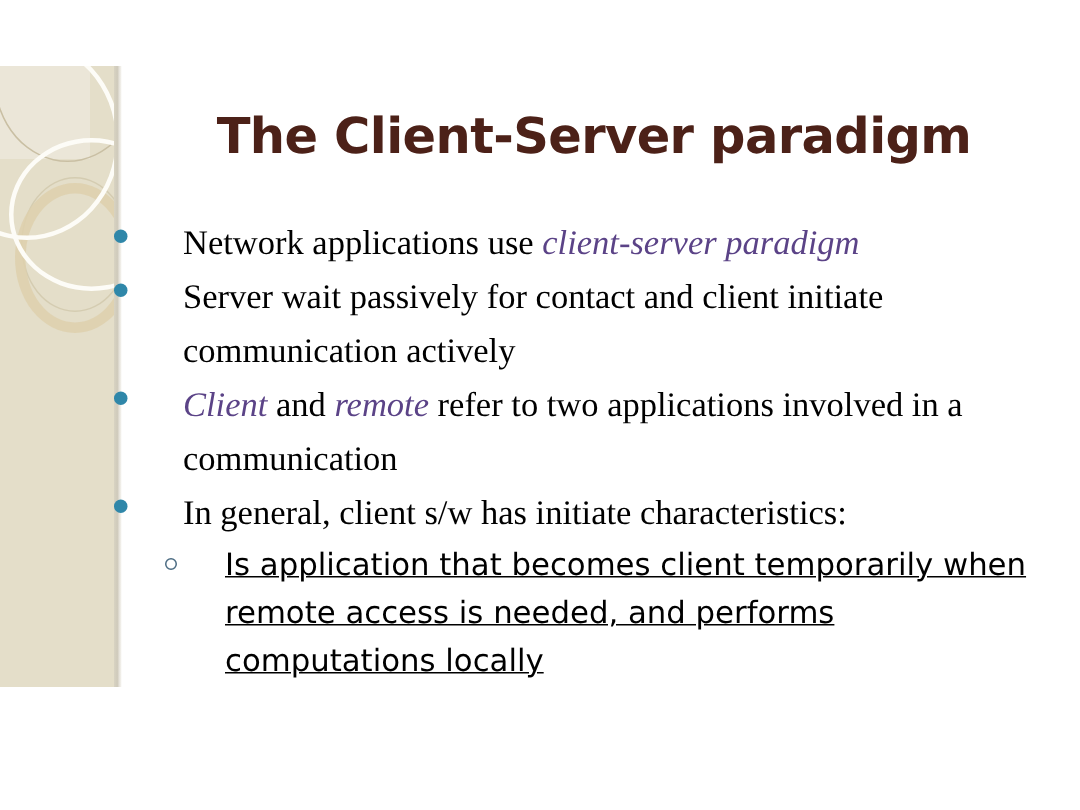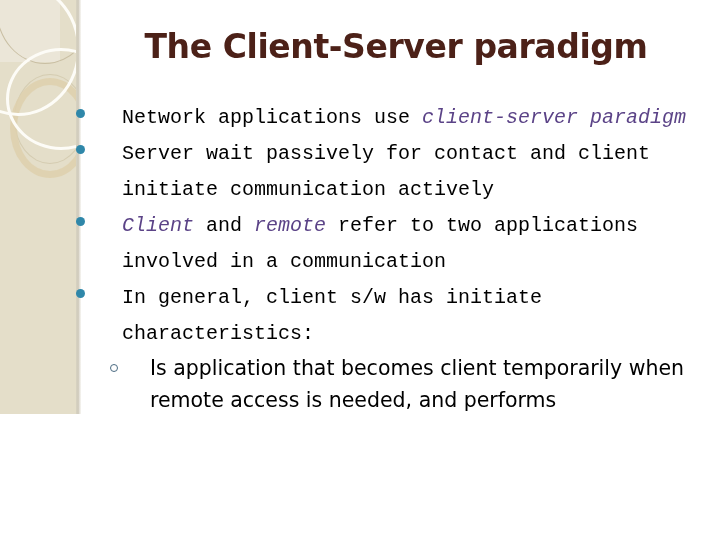--- a/index.html
+++ b/index.html
@@ -13,20 +13,21 @@
     overflow: hidden;
     font-family: "DejaVu Sans", sans-serif;
   }
 
   #slide {
     position: relative;
     width: 720px;
     height: 414px;
     background: #ffffff;
     overflow: hidden;
+    margin-top: 44px;
   }
 
   
   .deco-band {
     position: absolute;
     left: 0;
     top: 0;
     width: 76px;
     height: 540px;
     background: #e4dec9;
@@ -131,35 +132,36 @@
   .bullet-marker {
     position: absolute;
     left: 76px;
     top: 9px;
     width: 9px;
     height: 9px;
     border-radius: 50%;
     background: #2f87a9;
   }
   .bullet-text {
-    font-family: Liberation Mono, monospace;
-    font-size: 20px;
+    font-family: Liberation Serif, serif;
+    font-size: 23px;
     line-height: 36px;
     color: #000000;
   }
   .bullet-text .em {
     color: #5b4387;
     font-style: italic;
   }
 
   
   .subbullet-row {
     position: relative;
     padding-left: 150px;
     padding-right: 22px;
+    text-decoration: underline;
   }
   .subbullet-marker {
     position: absolute;
     left: 110px;
     top: 12px;
     width: 6px;
     height: 6px;
     border-radius: 50%;
     border: 1px solid #4b6b82;
     background: transparent;

